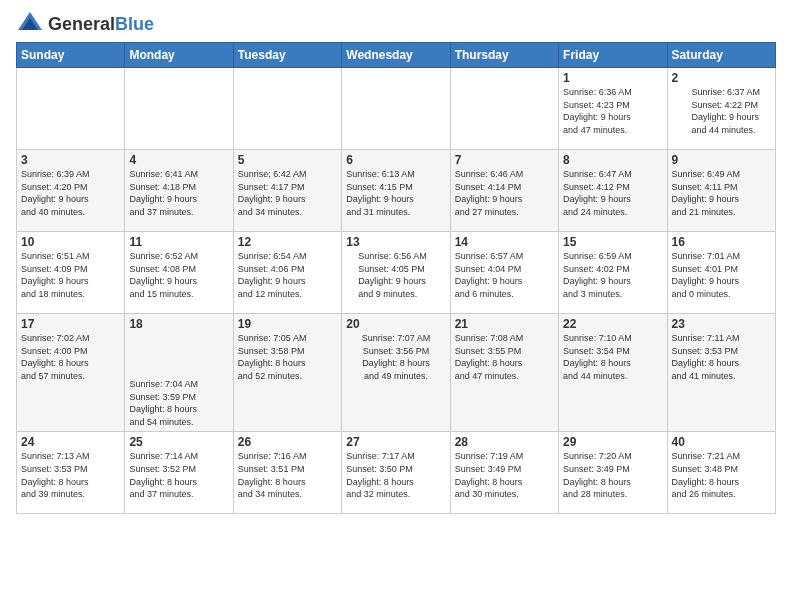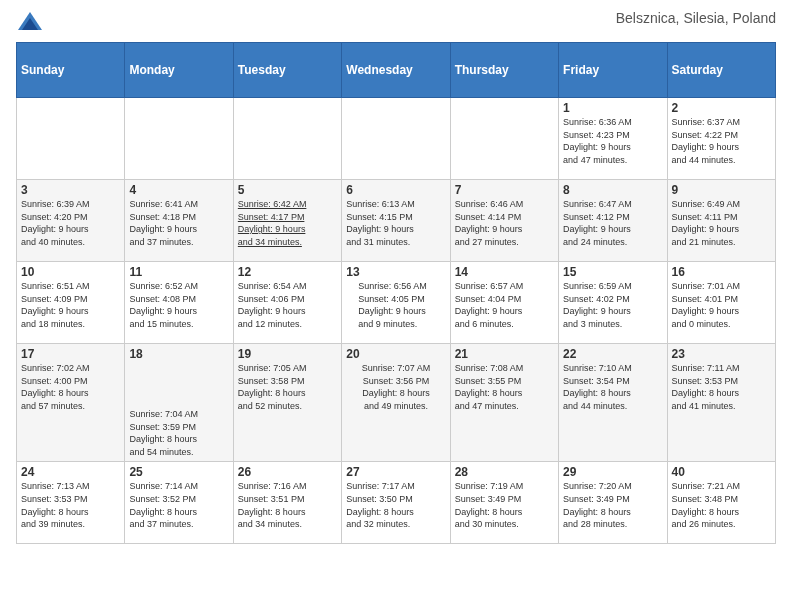--- a/index.html
+++ b/index.html
@@ -55,21 +55,21 @@
     table {
       width: 100%;
       border-collapse: collapse;
       table-layout: fixed;
     }
     th {
       background-color: #3a7abf;
       color: #fff;
       font-size: 12px;
       font-weight: bold;
-      padding: 20px 4px;
+      padding: 5px 4px;
       text-align: left;
       border: 1px solid #2a60a0;
     }
     td {
       vertical-align: top;
       border: 1px solid #ccc;
       padding: 3px 4px;
       font-size: 9.5px;
       color: #333;
       height: 82px;
@@ -97,23 +97,25 @@
 </head>
 <body>
 
 <div class="container">
   <div class="header-row">
     <div class="logo">
       <svg class="logo-icon" viewBox="0 0 28 28">
         <polygon points="14,2 26,20 2,20" fill="#3a7abf"></polygon>
         <polygon points="14,8 22,20 6,20" fill="#1a4a8f"></polygon>
       </svg>
+      <div>
+        <span class="logo-text-general">General</span><span class="logo-text-blue">Blue</span>
+      </div>
     </div>
     <div class="title-block">
-      <div class="location">Belsznica, Silesia, Poland</div>
     </div>
   </div>
 
   <table>
     <thead>
       <tr>
       <th>Sunday</th>
           <th>Monday</th>
           <th>Tuesday</th>
           <th>Wednesday</th>
@@ -131,21 +133,21 @@
           <td class="empty"></td>
           <td>
             <span class="day-num">1</span>
             <div class="day-info" style="white-space: pre-line;">Sunrise: 6:36 AM
 Sunset: 4:23 PM
 Daylight: 9 hours
 and 47 minutes.</div>
           </td>
           <td>
             <span class="day-num">2</span>
-            <div class="day-info" style="white-space: pre-line;">Sunrise: 6:37 AM
+            <div class="day-info" style="white-space: pre-line; margin-left: 20px;">Sunrise: 6:37 AM
 Sunset: 4:22 PM
 Daylight: 9 hours
 and 44 minutes.</div>
           </td>
         </tr>
         <tr>
           <td>
             <span class="day-num">3</span>
             <div class="day-info" style="white-space: pre-line;">Sunrise: 6:39 AM
 Sunset: 4:20 PM
@@ -154,21 +156,21 @@
           </td>
           <td>
             <span class="day-num">4</span>
             <div class="day-info" style="white-space: pre-line;">Sunrise: 6:41 AM
 Sunset: 4:18 PM
 Daylight: 9 hours
 and 37 minutes.</div>
           </td>
           <td>
             <span class="day-num">5</span>
-            <div class="day-info" style="white-space: pre-line; text-decoration: underline;">Sunrise: 6:42 AM
+            <div class="day-info" style="white-space: pre-line;">Sunrise: 6:42 AM
 Sunset: 4:17 PM
 Daylight: 9 hours
 and 34 minutes.</div>
           </td>
           <td>
             <span class="day-num">6</span>
             <div class="day-info" style="white-space: pre-line;">Sunrise: 6:13 AM
 Sunset: 4:15 PM
 Daylight: 9 hours
 and 31 minutes.</div>

